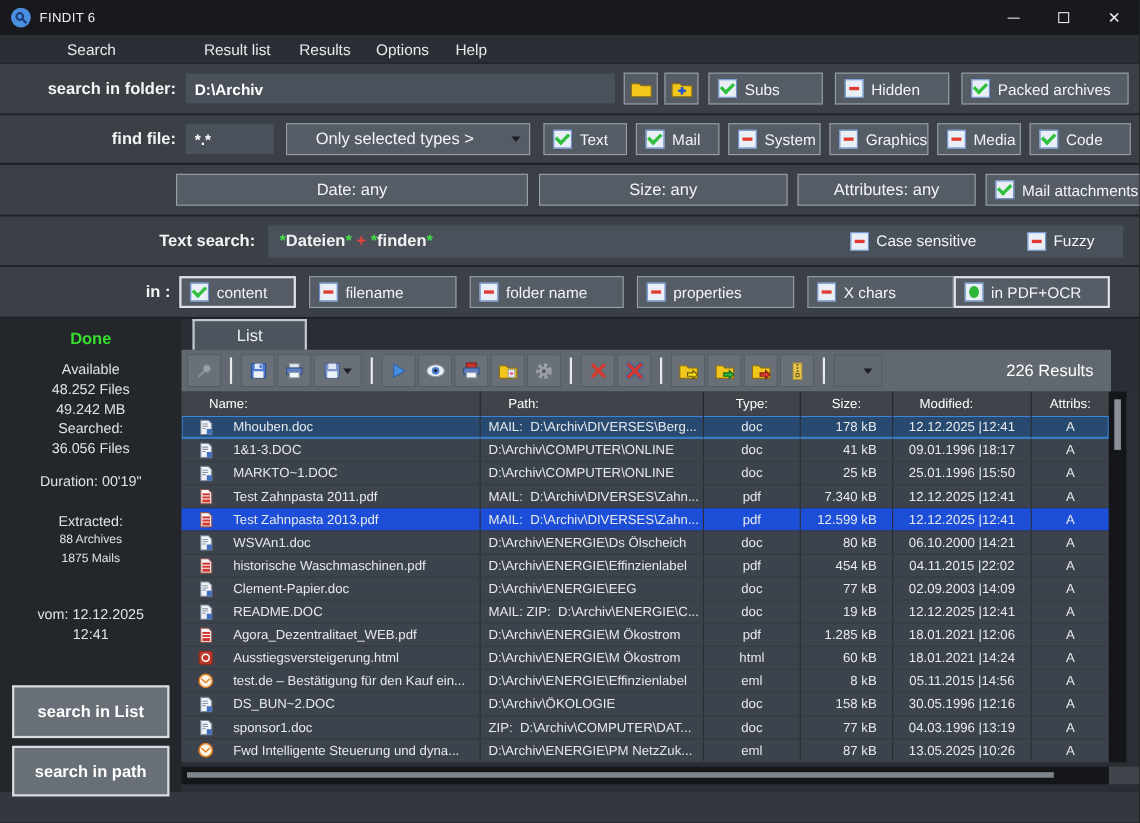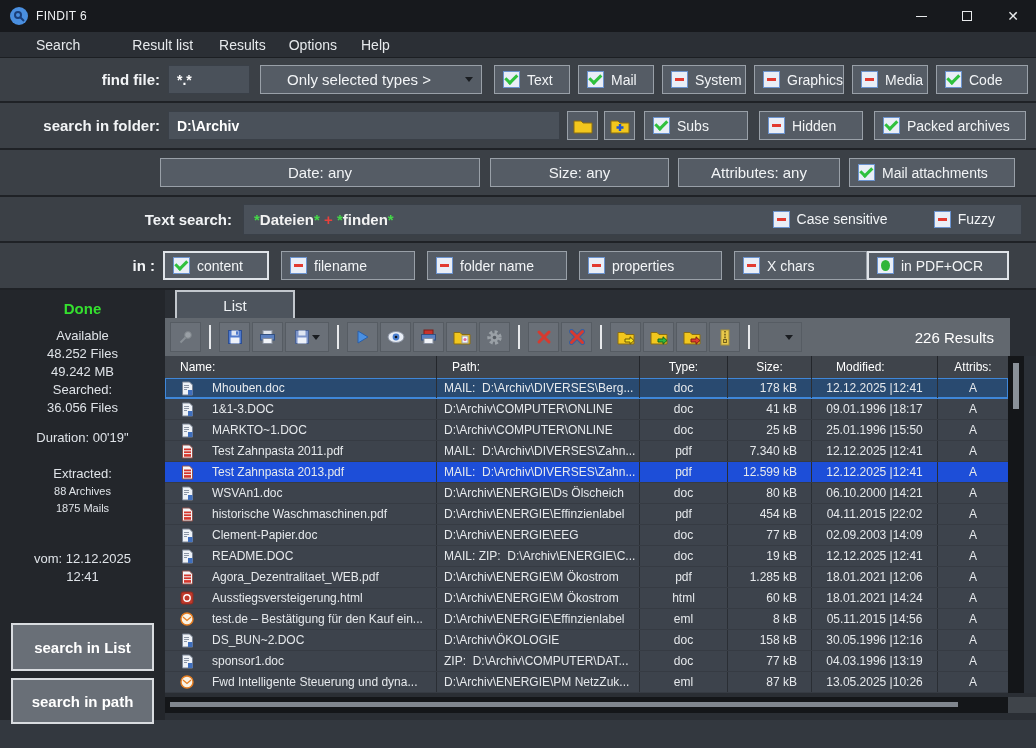--- a/index.html
+++ b/index.html
@@ -13,24 +13,24 @@
               display:flex; align-items:center; justify-content:center; }
   .app-icon svg { display:block; }
   .app-title { font-size:12px; letter-spacing:.3px; }
   .win-controls { margin-left:auto; display:flex; height:100%; }
   .win-btn { width:46px; height:100%; display:flex; align-items:center; justify-content:center;
              color:#e8eaec; font-size:14px; }
   .win-btn .sq { width:10px; height:10px; border:1px solid #e8eaec; }
   .win-btn .mn { width:11px; height:1px; background:#e8eaec; }
 
   
-  .menubar { height:26px; background:#2b2f35; display:flex; align-items:center; padding-left:36px;
+  .menubar { height:26px; background:#2b2f35; display:flex; align-items:center; padding-left:61px;
              color:#e6e9ec; font-size:14px; border-bottom:1px solid #1c1f23; }
   .menu-item:nth-child(1){ margin-right:52px; }
-  .menu-item:nth-child(2){ margin-right:26px; }
+  .menu-item:nth-child(2){ margin-right:26px;margin-left:28px; }
   .menu-item:nth-child(3){ margin-right:23px; }
   .menu-item:nth-child(4){ margin-right:24px; }
 
   
   .frow { background:#3b4046; border-bottom:2px solid #1f2226; display:flex; align-items:center; }
   .r1 { height:47px; } .r2 { height:45px; } .r3 { height:47px; } .r4 { height:46px; } .r5 { height:47px; }
   .flabel { color:#f2f4f6; font-weight:bold; font-size:15px; text-align:right; flex:none; }
   .tinput { background:#4a515a; border:1px solid #3a4048; color:#fff; font-weight:bold; font-size:14px;
             height:29px; display:flex; align-items:center; padding:0 8px; flex:none; }
 
@@ -74,35 +74,35 @@
   .sb-small { font-size:11px; line-height:17px; }
   .sb-vom { margin-top:32px; line-height:19px; }
   .sb-btn { width:143px; height:48px; margin:0 auto; background:#696f77; border:2px solid #d9dce0;
             color:#fff; font-weight:bold; font-size:15px; display:flex; align-items:center; justify-content:center; }
   .sb-btn.first { margin-top:37px; }
   .sb-btn.second { margin-top:7px; height:46px; }
 
   .main { flex:1; display:flex; flex-direction:column; background:#2a2e34; }
 
   .tabstrip { height:28px; display:flex; align-items:flex-end; padding-left:10px; }
-  .tab { width:120px; height:28px; background:#4d545d; border:2px solid #c2c7cd; border-bottom:none;
+  .tab { width:104px; height:28px; background:#4d545d; border:2px solid #c2c7cd; border-bottom:none;
          color:#eef1f4; font-size:15px; display:flex; align-items:center; justify-content:center; }
 
   .toolbar { height:38px; width:845px; background:#62686f; display:flex; align-items:center; padding:0 4px; }
   .tb { width:31px; height:30px; margin:0 1px; background:#6a7078; border:1px solid #565c63;
         display:flex; align-items:center; justify-content:center; flex:none; }
   .tb.wide { width:44px; gap:2px; }
   .tsep { width:2px; height:24px; background:#e8eaec; margin:0 7px; flex:none; }
   .result-count { margin-left:auto; color:#fff; font-size:15px; padding-right:12px; }
 
   
   .table-zone { display:flex; flex:none; }
   .tablecol { width:843px; flex:none; }
   .thead { height:22px; background:#3f444b; display:flex; color:#fff; font-size:12px; align-items:center; }
-  .th { border-right:1px solid #23262b; height:100%; display:flex; align-items:center; padding-left:15px; }
+  .th { border-right:1px solid #23262b; height:100%; display:flex; align-items:center; padding-left:25px; }
   .trow { height:21px; background:#3d434c; display:flex; color:#e6e9ec; font-size:12px; align-items:center;
           border-bottom:1px solid #363b43; }
   .trow.selected { background:#294a70; box-shadow:inset 0 0 0 1px #3f87d9; border-bottom-color:#3f87d9; }
   .trow.highlight { background:#1d4ed8; }
   .cell { border-right:1px solid #2a2e34; height:100%; display:flex; align-items:center; overflow:hidden; }
   .c-name { width:272px; padding-left:14px; gap:17px; white-space:nowrap; }
   .c-path { width:203px; padding-left:7px; white-space:pre; }
   .c-type { width:88px; justify-content:center; }
   .c-size { width:84px; justify-content:flex-end; padding-right:14px; }
   .c-mod { width:126px; justify-content:center; white-space:pre; }
@@ -153,55 +153,20 @@
   </div>
 
   <div class="menubar">
     <span class="menu-item">Search</span>
     <span class="menu-item">Result list</span>
     <span class="menu-item">Results</span>
     <span class="menu-item">Options</span>
     <span class="menu-item">Help</span>
   </div>
 
-  <div class="frow r2">
-    <span class="flabel" style="width:160px;margin-right:8px">find file:</span>
-    <div class="tinput" style="width:82px">
-        <span>*.*</span>
-      </div>
-    <div class="dd-btn" style="width:222px;margin-left:10px">
-      <span class="dd-text">Only selected types &gt;</span>
-      <span class="caret"></span>
-    </div>
-    <div class="chk-btn" style="width:76px;margin-left:12px">
-      <span class="cb checked"></span>
-        <span class="cb-label">Text</span>
-    </div>
-    <div class="chk-btn" style="width:76px;margin-left:8px">
-      <span class="cb checked"></span>
-        <span class="cb-label">Mail</span>
-    </div>
-    <div class="chk-btn" style="width:84px;margin-left:8px">
-      <span class="cb unchecked"></span>
-        <span class="cb-label">System</span>
-    </div>
-    <div class="chk-btn" style="width:90px;margin-left:8px">
-      <span class="cb unchecked"></span>
-        <span class="cb-label">Graphics</span>
-    </div>
-    <div class="chk-btn" style="width:76px;margin-left:8px">
-      <span class="cb unchecked"></span>
-        <span class="cb-label">Media</span>
-    </div>
-    <div class="chk-btn" style="width:92px;margin-left:8px">
-      <span class="cb checked"></span>
-        <span class="cb-label">Code</span>
-    </div>
-  </div>
-
   <div class="frow r1">
     <span class="flabel" style="width:160px;margin-right:8px">search in folder:</span>
     <div class="tinput" style="width:392px">
         <span>D:\Archiv</span>
       </div>
     <div class="icon-btn" style="margin-left:7px">
       <svg width="20" height="16" viewBox="0 0 20 16">
           <path d="M1 3h7l2 2h9v10H1z" fill="#f2c71d" stroke="#8a6d12"></path>
         </svg>
     </div>
@@ -218,25 +183,60 @@
     <div class="chk-btn" style="width:104px;margin-left:11px">
       <span class="cb unchecked"></span>
       <span class="cb-label">Hidden</span>
     </div>
     <div class="chk-btn" style="width:152px;margin-left:11px">
       <span class="cb checked"></span>
       <span class="cb-label">Packed archives</span>
     </div>
   </div>
 
+  <div class="frow r2">
+    <span class="flabel" style="width:160px;margin-right:8px">find file:</span>
+    <div class="tinput" style="width:82px">
+        <span>*.*</span>
+      </div>
+    <div class="dd-btn" style="width:222px;margin-left:10px">
+      <span class="dd-text">Only selected types &gt;</span>
+      <span class="caret"></span>
+    </div>
+    <div class="chk-btn" style="width:76px;margin-left:12px">
+      <span class="cb checked"></span>
+        <span class="cb-label">Text</span>
+    </div>
+    <div class="chk-btn" style="width:76px;margin-left:8px">
+      <span class="cb checked"></span>
+        <span class="cb-label">Mail</span>
+    </div>
+    <div class="chk-btn" style="width:84px;margin-left:8px">
+      <span class="cb unchecked"></span>
+        <span class="cb-label">System</span>
+    </div>
+    <div class="chk-btn" style="width:90px;margin-left:8px">
+      <span class="cb unchecked"></span>
+        <span class="cb-label">Graphics</span>
+    </div>
+    <div class="chk-btn" style="width:76px;margin-left:8px">
+      <span class="cb unchecked"></span>
+        <span class="cb-label">Media</span>
+    </div>
+    <div class="chk-btn" style="width:92px;margin-left:8px">
+      <span class="cb checked"></span>
+        <span class="cb-label">Code</span>
+    </div>
+  </div>
+
   <div class="frow r3">
     <div class="plain-btn" style="width:320px;margin-left:160px">
         <span>Date: any</span>
       </div>
-    <div class="plain-btn" style="width:179px;margin-left:10px">
+    <div class="plain-btn" style="width:226px;margin-left:10px">
         <span>Size: any</span>
       </div>
     <div class="plain-btn" style="width:162px;margin-left:9px">
         <span>Attributes: any</span>
       </div>
     <div class="chk-btn" style="width:166px;margin-left:9px">
       <span class="cb checked"></span>
       <span class="cb-label">Mail attachments</span>
     </div>
   </div>

